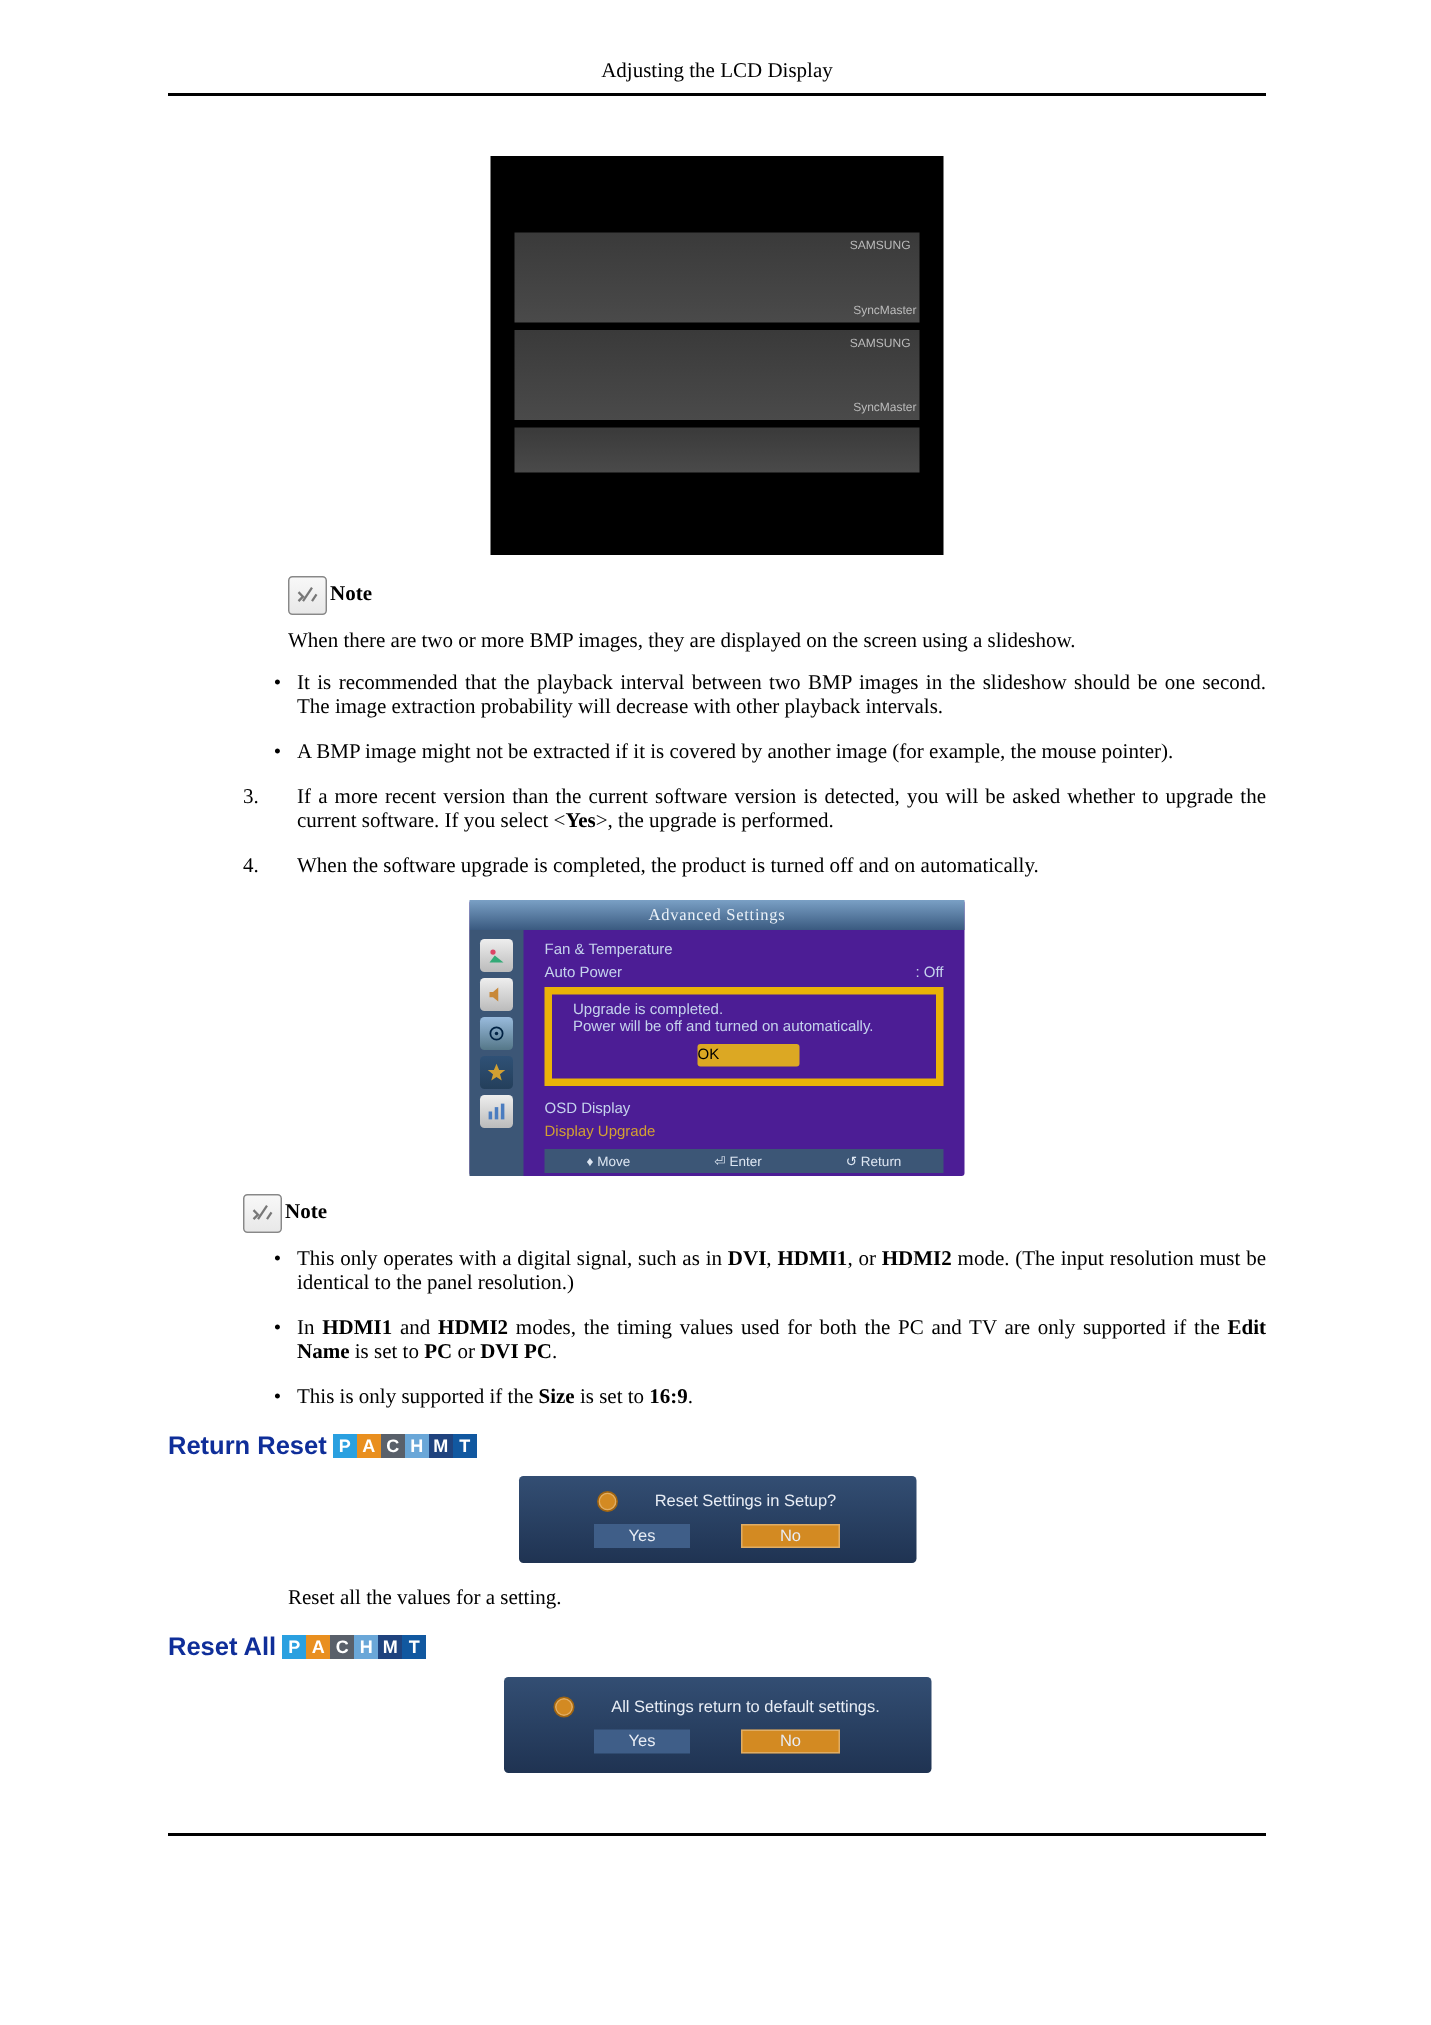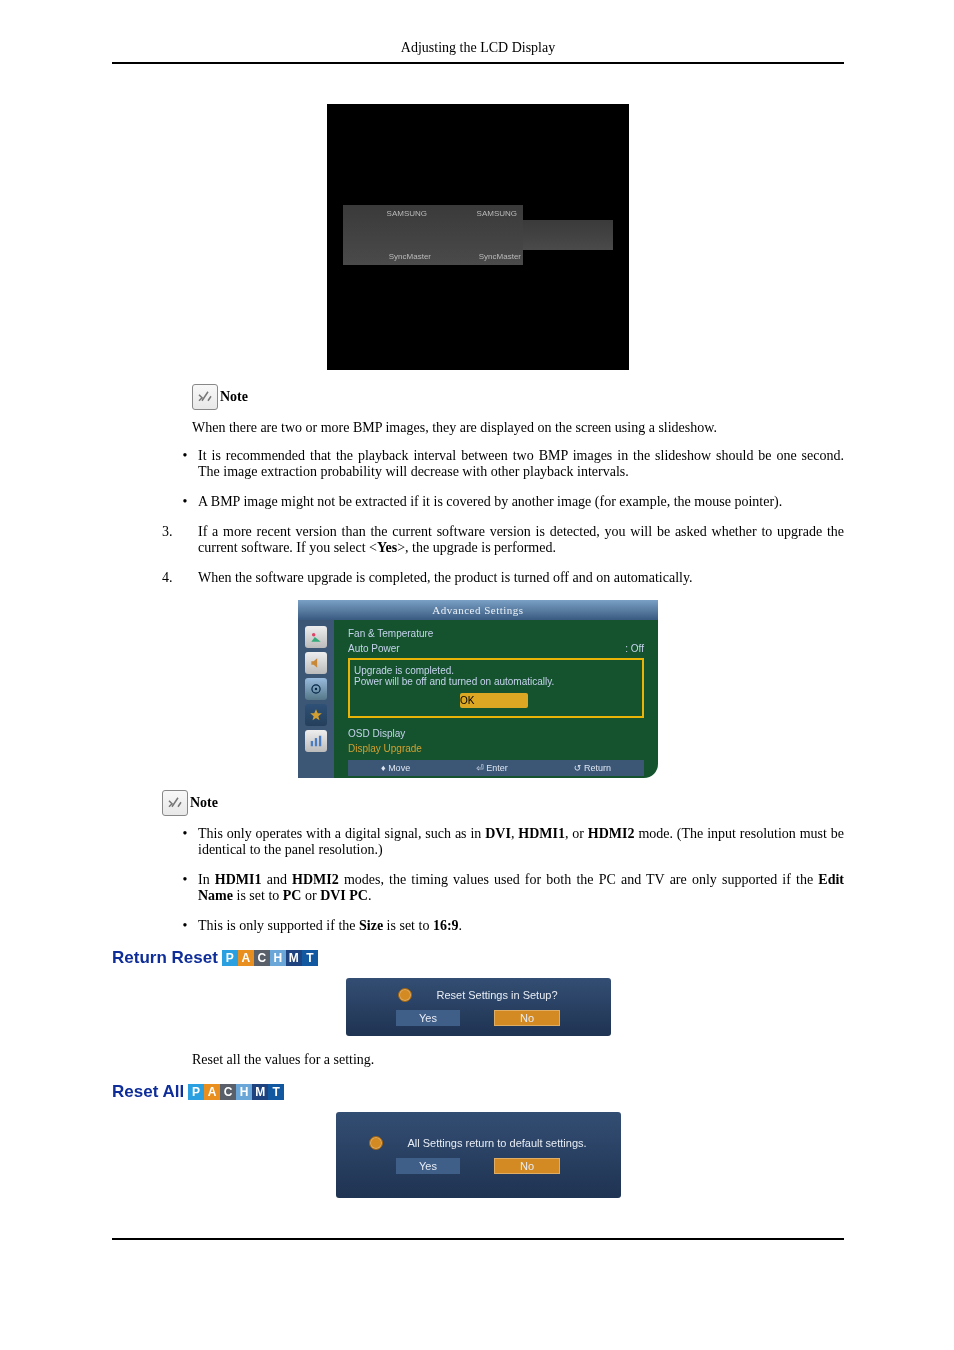--- a/index.html
+++ b/index.html
@@ -25,21 +25,21 @@
   .footer-rule {
     border-top: 2px solid #000;
     margin-top: 40px;
   }
   .screenshot-1 {
     width: 270px;
     height: 210px;
     background: #000;
     margin: 0 auto 14px auto;
     display: flex;
-    flex-direction: row;
+    flex-direction: column;
     justify-content: center;
     align-items: center;
     padding: 28px 16px;
   }
   .sc1-row {
     height: 60px;
     margin-bottom: 5px;
     background: linear-gradient(0deg,#4a4a4a,#3a3a3a);
     width: 100%;
     position: relative;
@@ -81,27 +81,27 @@
   .plain-para { margin: 0 0 12px 80px; }
   .bullet-list { margin: 0 0 12px 60px; }
   .bullet-item { display: flex; margin-bottom: 14px; }
   .bullet-mark { width: 26px; flex-shrink: 0; text-align: center; }
   .bullet-text { text-align: justify; }
   .num-list { margin: 0 0 12px 50px; }
   .num-item { display: flex; margin-bottom: 14px; }
   .num-mark { width: 36px; flex-shrink: 0; }
   .num-text { text-align: justify; }
   .osd-shot {
-    width: 360px;
+    width: 330px;
     margin: 4px auto 12px auto;
-    background: #14532d;
+    background: #4c1d95;
     font-family: sans-serif;
     font-size: 10px;
     color: #c5d3ed;
-    border-radius: 14px;
+    border-radius: 2px;
   }
   .osd-header {
     text-align: center;
     padding: 4px 0;
     background: linear-gradient(#7aa0c5,#3a5a80);
     color: #eaf1f8;
     font-size: 11px;
     font-family: serif;
     letter-spacing: 0.5px;
   }
@@ -117,21 +117,21 @@
   }
   .osd-li {
     width: 22px; height: 22px;
     background: linear-gradient(#eee,#bbb);
     border-radius: 3px;
     display: flex; align-items: center; justify-content: center;
   }
   .osd-right { flex: 1; padding: 8px 14px 2px 14px; position: relative; }
   .osd-line { display: flex; justify-content: space-between; margin-bottom: 4px; }
   .osd-box {
-    border: 2px solid #eab308; padding: 5px 8px 8px 4px; margin-bottom: 10px;
+    border: 5px solid #eab308; padding: 5px 8px 8px 14px; margin-bottom: 10px;
     font-size: 10px;
   }
   .osd-ok {
     display: block; margin: 6px auto 0 auto;
     width: 68px; text-align: left; padding: 2px 0;
     background: #dca823; color: #000; border-radius: 2px;
   }
   .osd-foot {
     display: flex; justify-content: space-around;
     background: #3c5676; padding: 3px 0; font-size: 9px; color: #dde6f2;
@@ -166,21 +166,21 @@
   .dlg {
     width: 265px;
     margin: 0 auto 16px auto;
     padding: 10px 0;
     text-align: center;
     font-family: sans-serif;
     font-size: 11px;
     border-radius: 3px;
   }
   .dlg1 { background: linear-gradient(#334e73,#1f3352); color: #e8edf5; }
-  .dlg2 { background: linear-gradient(#334e73,#1f3352); color: #e8edf5; padding: 24px 10px; }
+  .dlg2 { background: linear-gradient(#334e73,#1f3352); color: #e8edf5; padding: 13px 10px; }
   .dlg-head { display: flex; align-items: center; justify-content: center; gap: 24px; margin-bottom: 8px; }
   .dlg-icon { width: 12px; height: 12px; border-radius: 50%; background: #d38a22; border: 1px solid #9e6412; box-shadow: inset 0 0 0 1px rgba(255,255,255,0.3); }
   .dlg-btns { display: flex; justify-content: center; gap: 34px; }
   .dlg-btn {
     width: 64px; padding: 2px 0;
     color: #e8edf5; font-size: 11px;
   }
   .dlg-btn.yes { background: #3f5e88; }
   .dlg-btn.no { background: #d38a22; color: #e8edf5; border: 1px solid rgba(255,255,255,0.3); padding: 1px 0; }
 </style>

